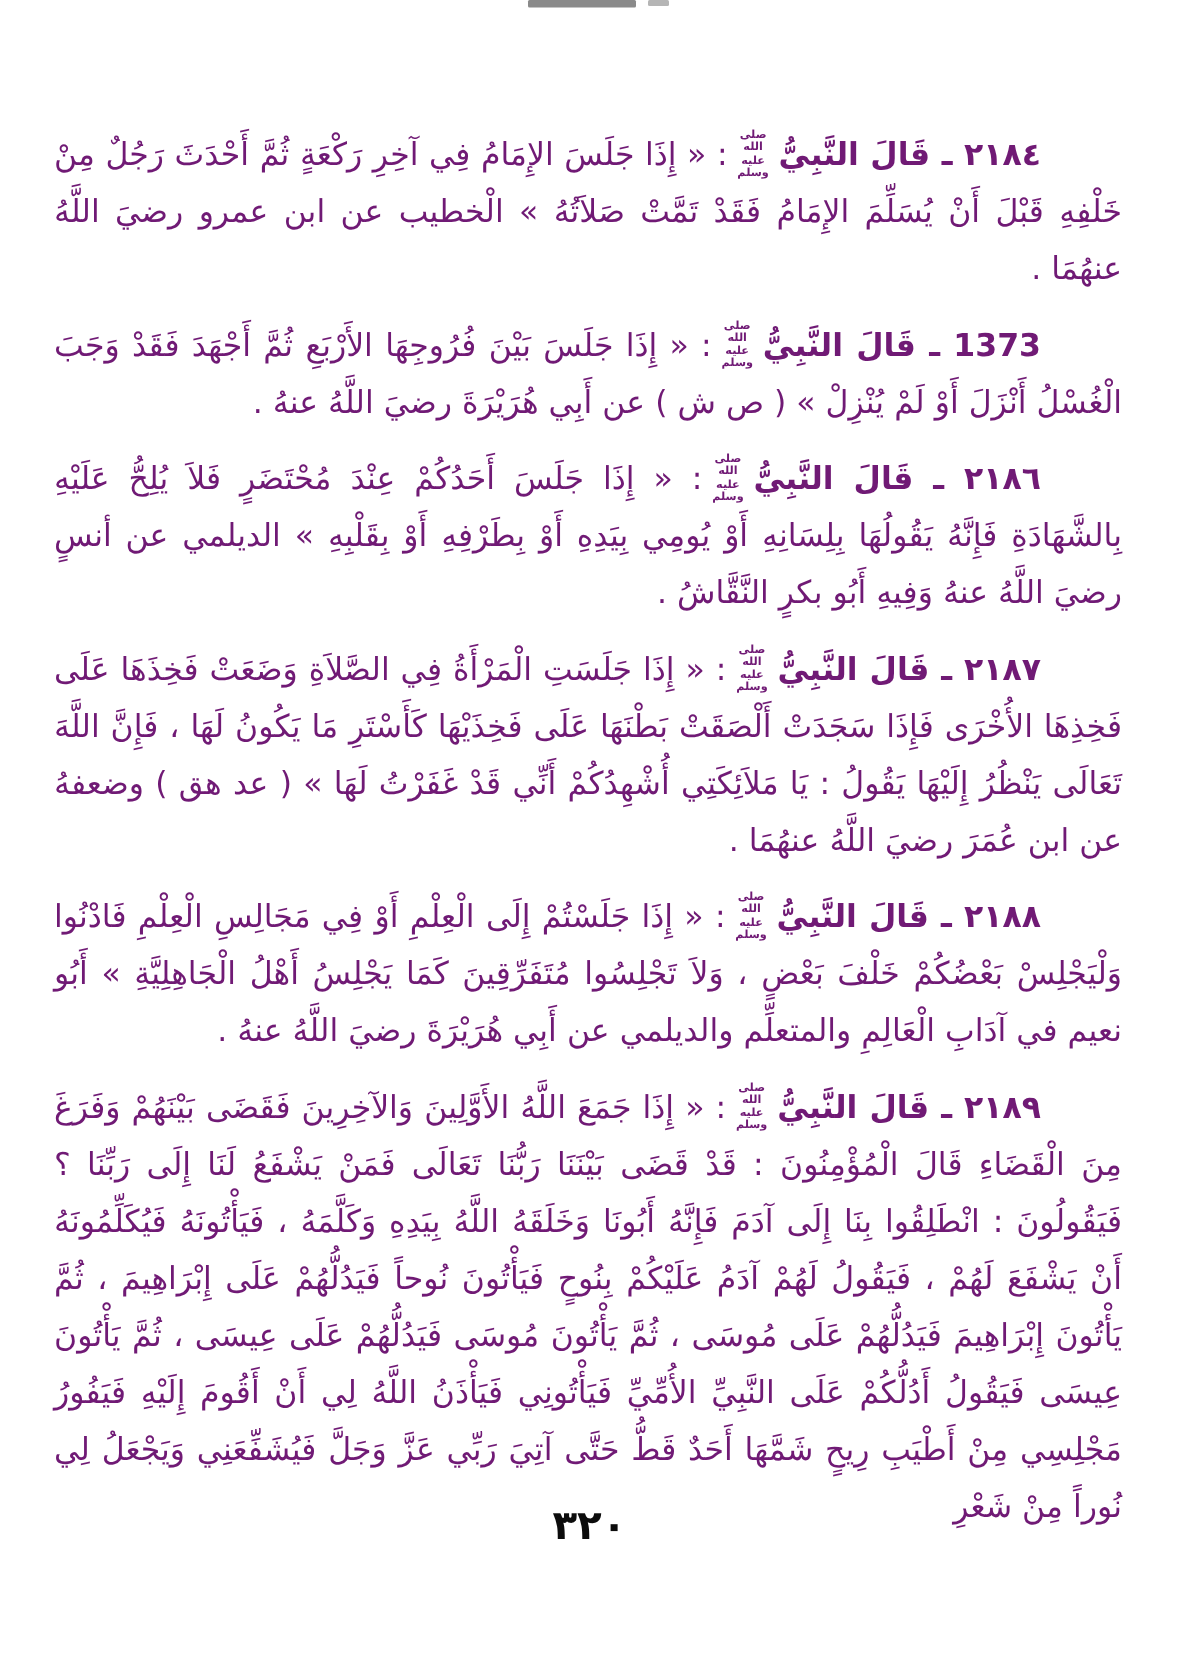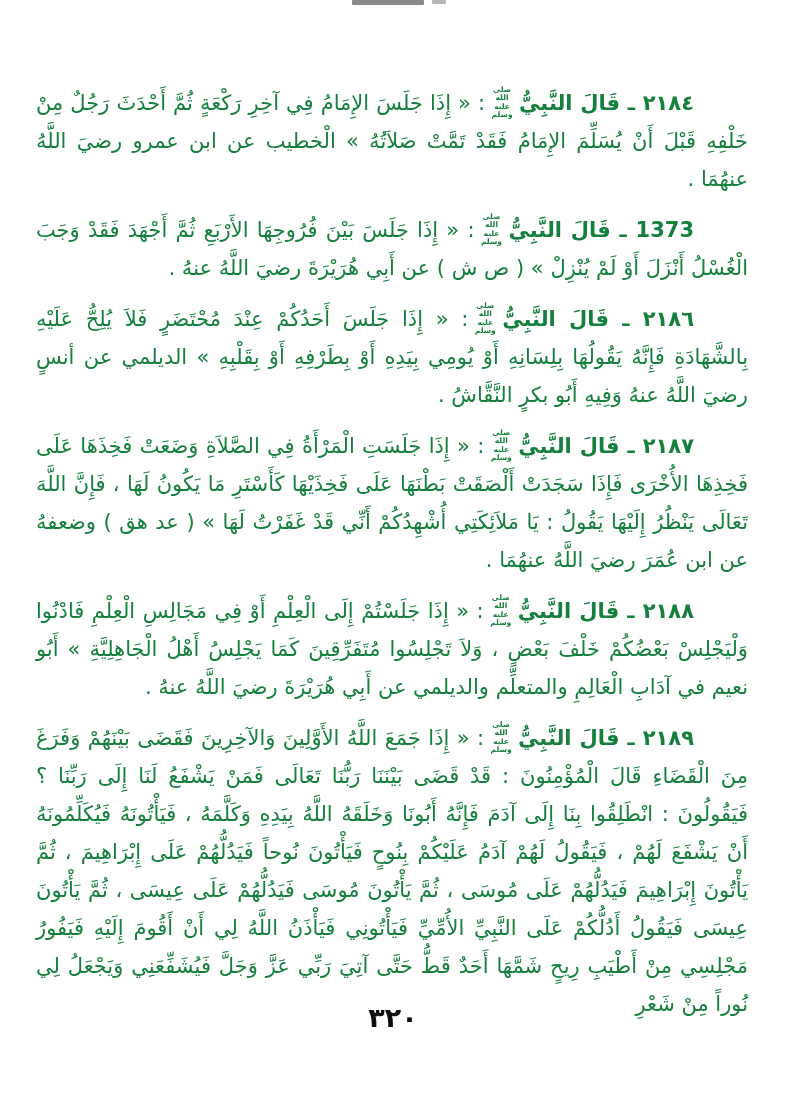--- a/index.html
+++ b/index.html
@@ -13,21 +13,21 @@
   .scan-artifact {
     position:absolute; top:0; height:5px;
     background:#8a8a8a; border-radius:1px;
   }
   .scan-artifact.a1 { left:352px; width:72px; }
   .scan-artifact.a2 { left:432px; width:14px; height:4px; background:#b5b5b5; }
   .text-block {
     position:absolute; top:84px; right:38px; width:712px;
     direction:rtl; text-align:justify;
     font-size:21px; line-height:38px;
-    color:#15803d;
+    color:#701a75;
     -webkit-font-smoothing:antialiased;
   }
   p.hadith {
     margin:0 0 13px 0;
     text-indent:54px;
   }
   .h-head { font-weight:bold; }
   .seal {
     display:inline-block; width:30px;
     font-size:7.5px; line-height:1.12;

